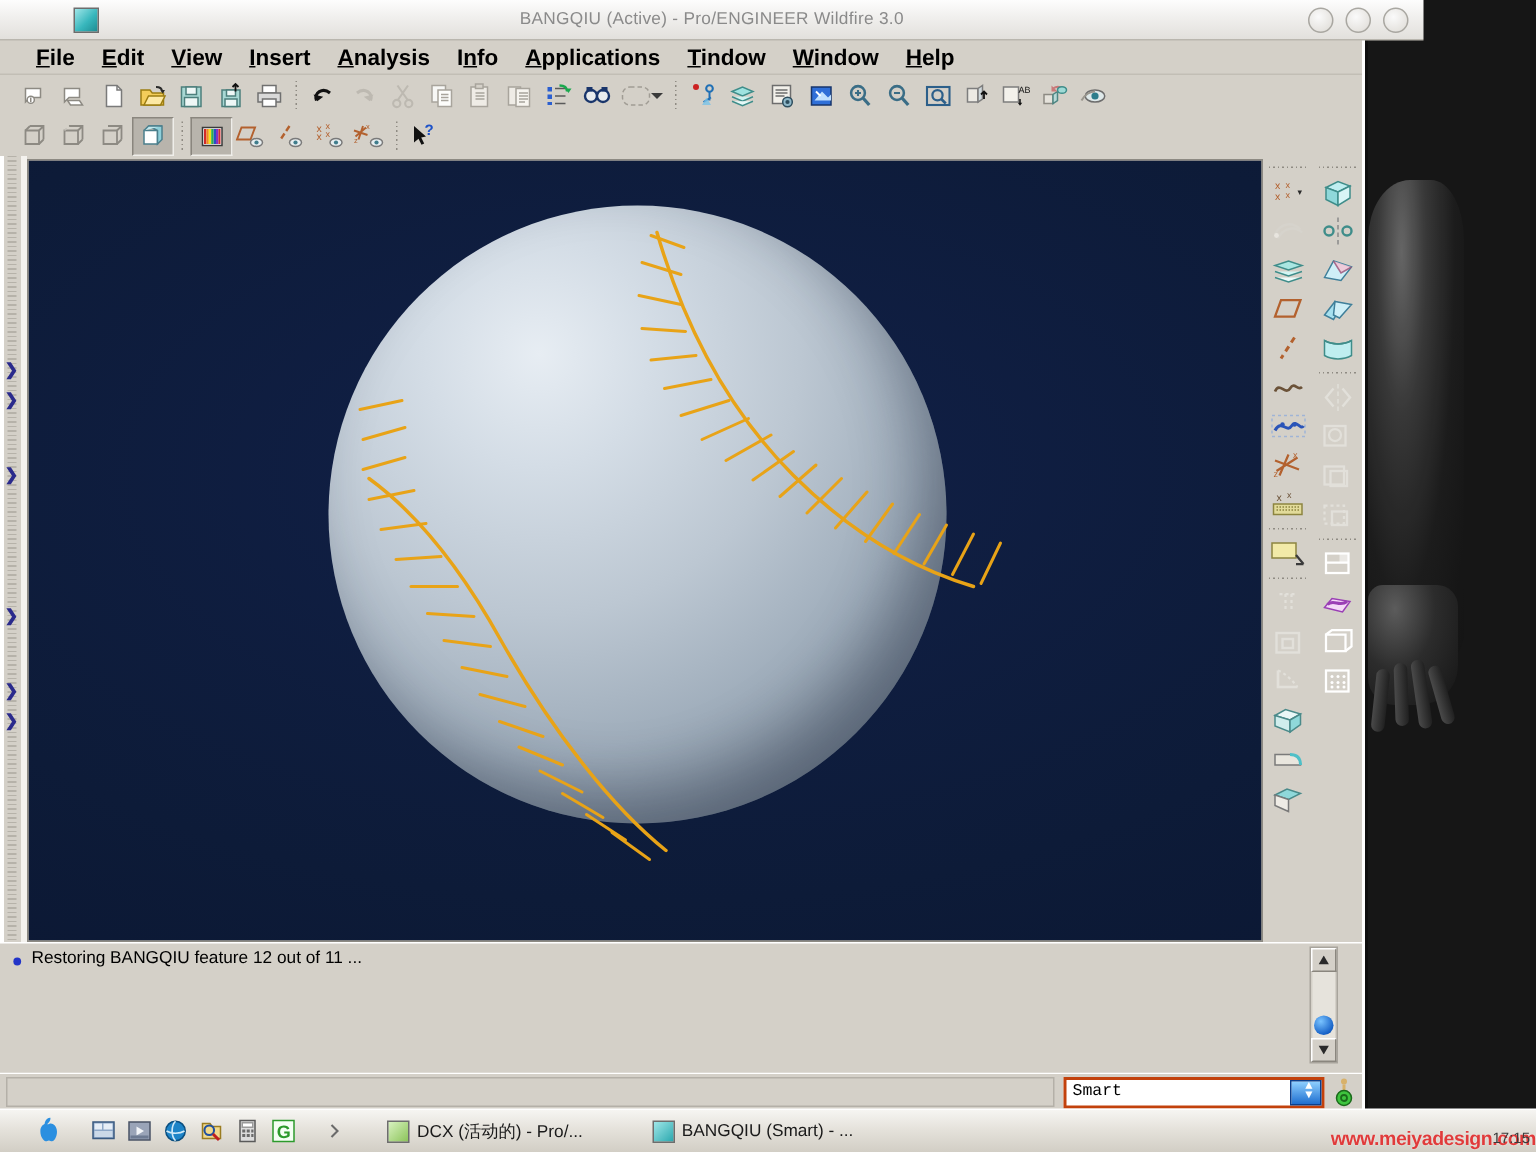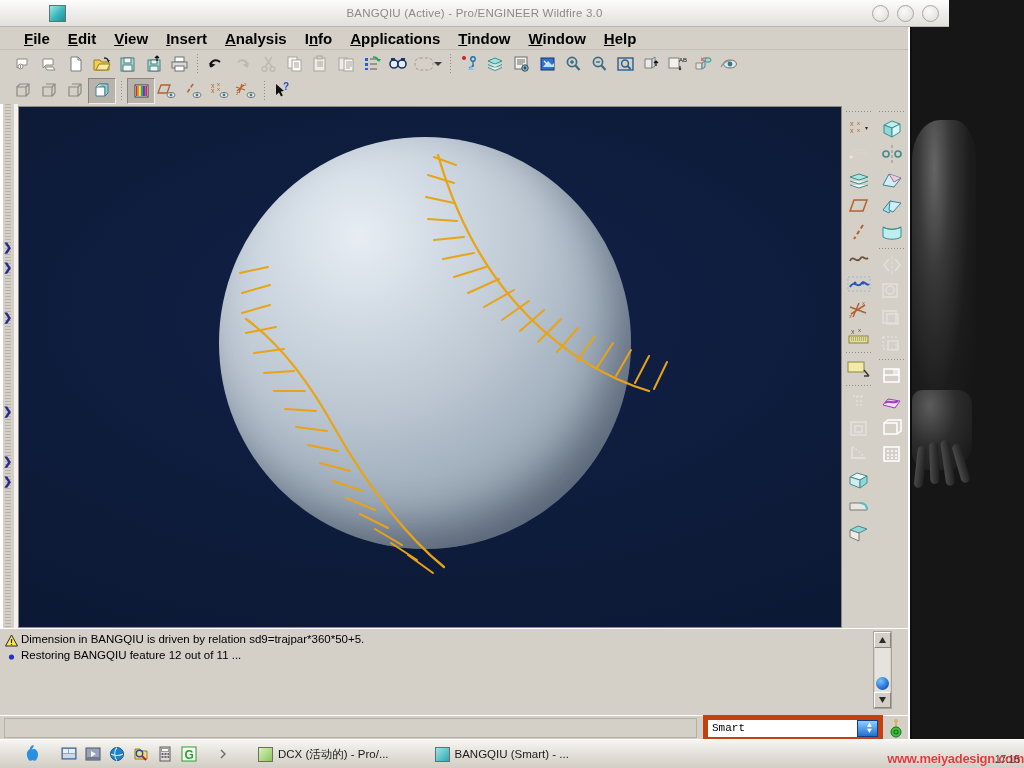--- a/index.html
+++ b/index.html
@@ -163,21 +163,21 @@
     background:radial-gradient(circle at 35% 30%,#79c3ff,#1863c8 70%,#0c3f8c 100%);
   }
   
   #status-bar{
     height:24px;background:#d4d0c8;border-top:1px solid #ffffff;
     display:flex;align-items:center;gap:0;padding:0 4px;
   }
   #status-left{flex:1;height:18px;border:1px solid #b4b0a8;background:#d4d0c8;}
   #selection-filter{
     width:170px;height:17px;margin-left:6px;background:#ffffff;
-    border:5px solid #c2410c;display:flex;align-items:center;
+    border:2px solid #c2410c;display:flex;align-items:center;
     font-family:"Liberation Mono", monospace;font-size:11px;color:#000;
   }
   #selection-filter span{padding-left:4px;}
   #filter-spinner{
     margin-left:auto;width:15px;height:15px;
     background:linear-gradient(180deg,#8fd0ff,#1f6fd0);
     border:1px solid #0c3f8c;color:#fff;font-size:8px;
     display:flex;flex-direction:column;align-items:center;justify-content:center;line-height:6px;
   }
   #status-indicator{
@@ -801,30 +801,20 @@
                 <circle cx="17" cy="15" r="1"></circle>
               </g>
             </svg>
         </div>
       </div>
     </div>
   </div>
 
   <div id="message-area">
 
-    <div class="msg-line">
-      <span class="msg-ico">
-        <svg width="13" height="13" viewBox="0 0 13 13">
-            <path d="M6.5 1L12.5 12h-12z" fill="#ffe44d" stroke="#2a2a2a"></path>
-            <path d="M6.5 5v4" stroke="#2a2a2a" stroke-width="1.2"></path>
-            <circle cx="6.5" cy="10.4" r=".7" fill="#2a2a2a"></circle>
-          </svg>
-      </span>
-      <span>Dimension in BANGQIU is driven by relation sd9=trajpar*360*50+5.</span>
-    </div>
 
 
     <div class="msg-line">
       <span class="msg-ico">
         <svg width="13" height="13" viewBox="0 0 13 13">
             <circle cx="6.5" cy="7" r="2.6" fill="#2234c8"></circle>
           </svg>
       </span>
       <span>Restoring BANGQIU feature 12 out of 11 ...</span>
     </div>

